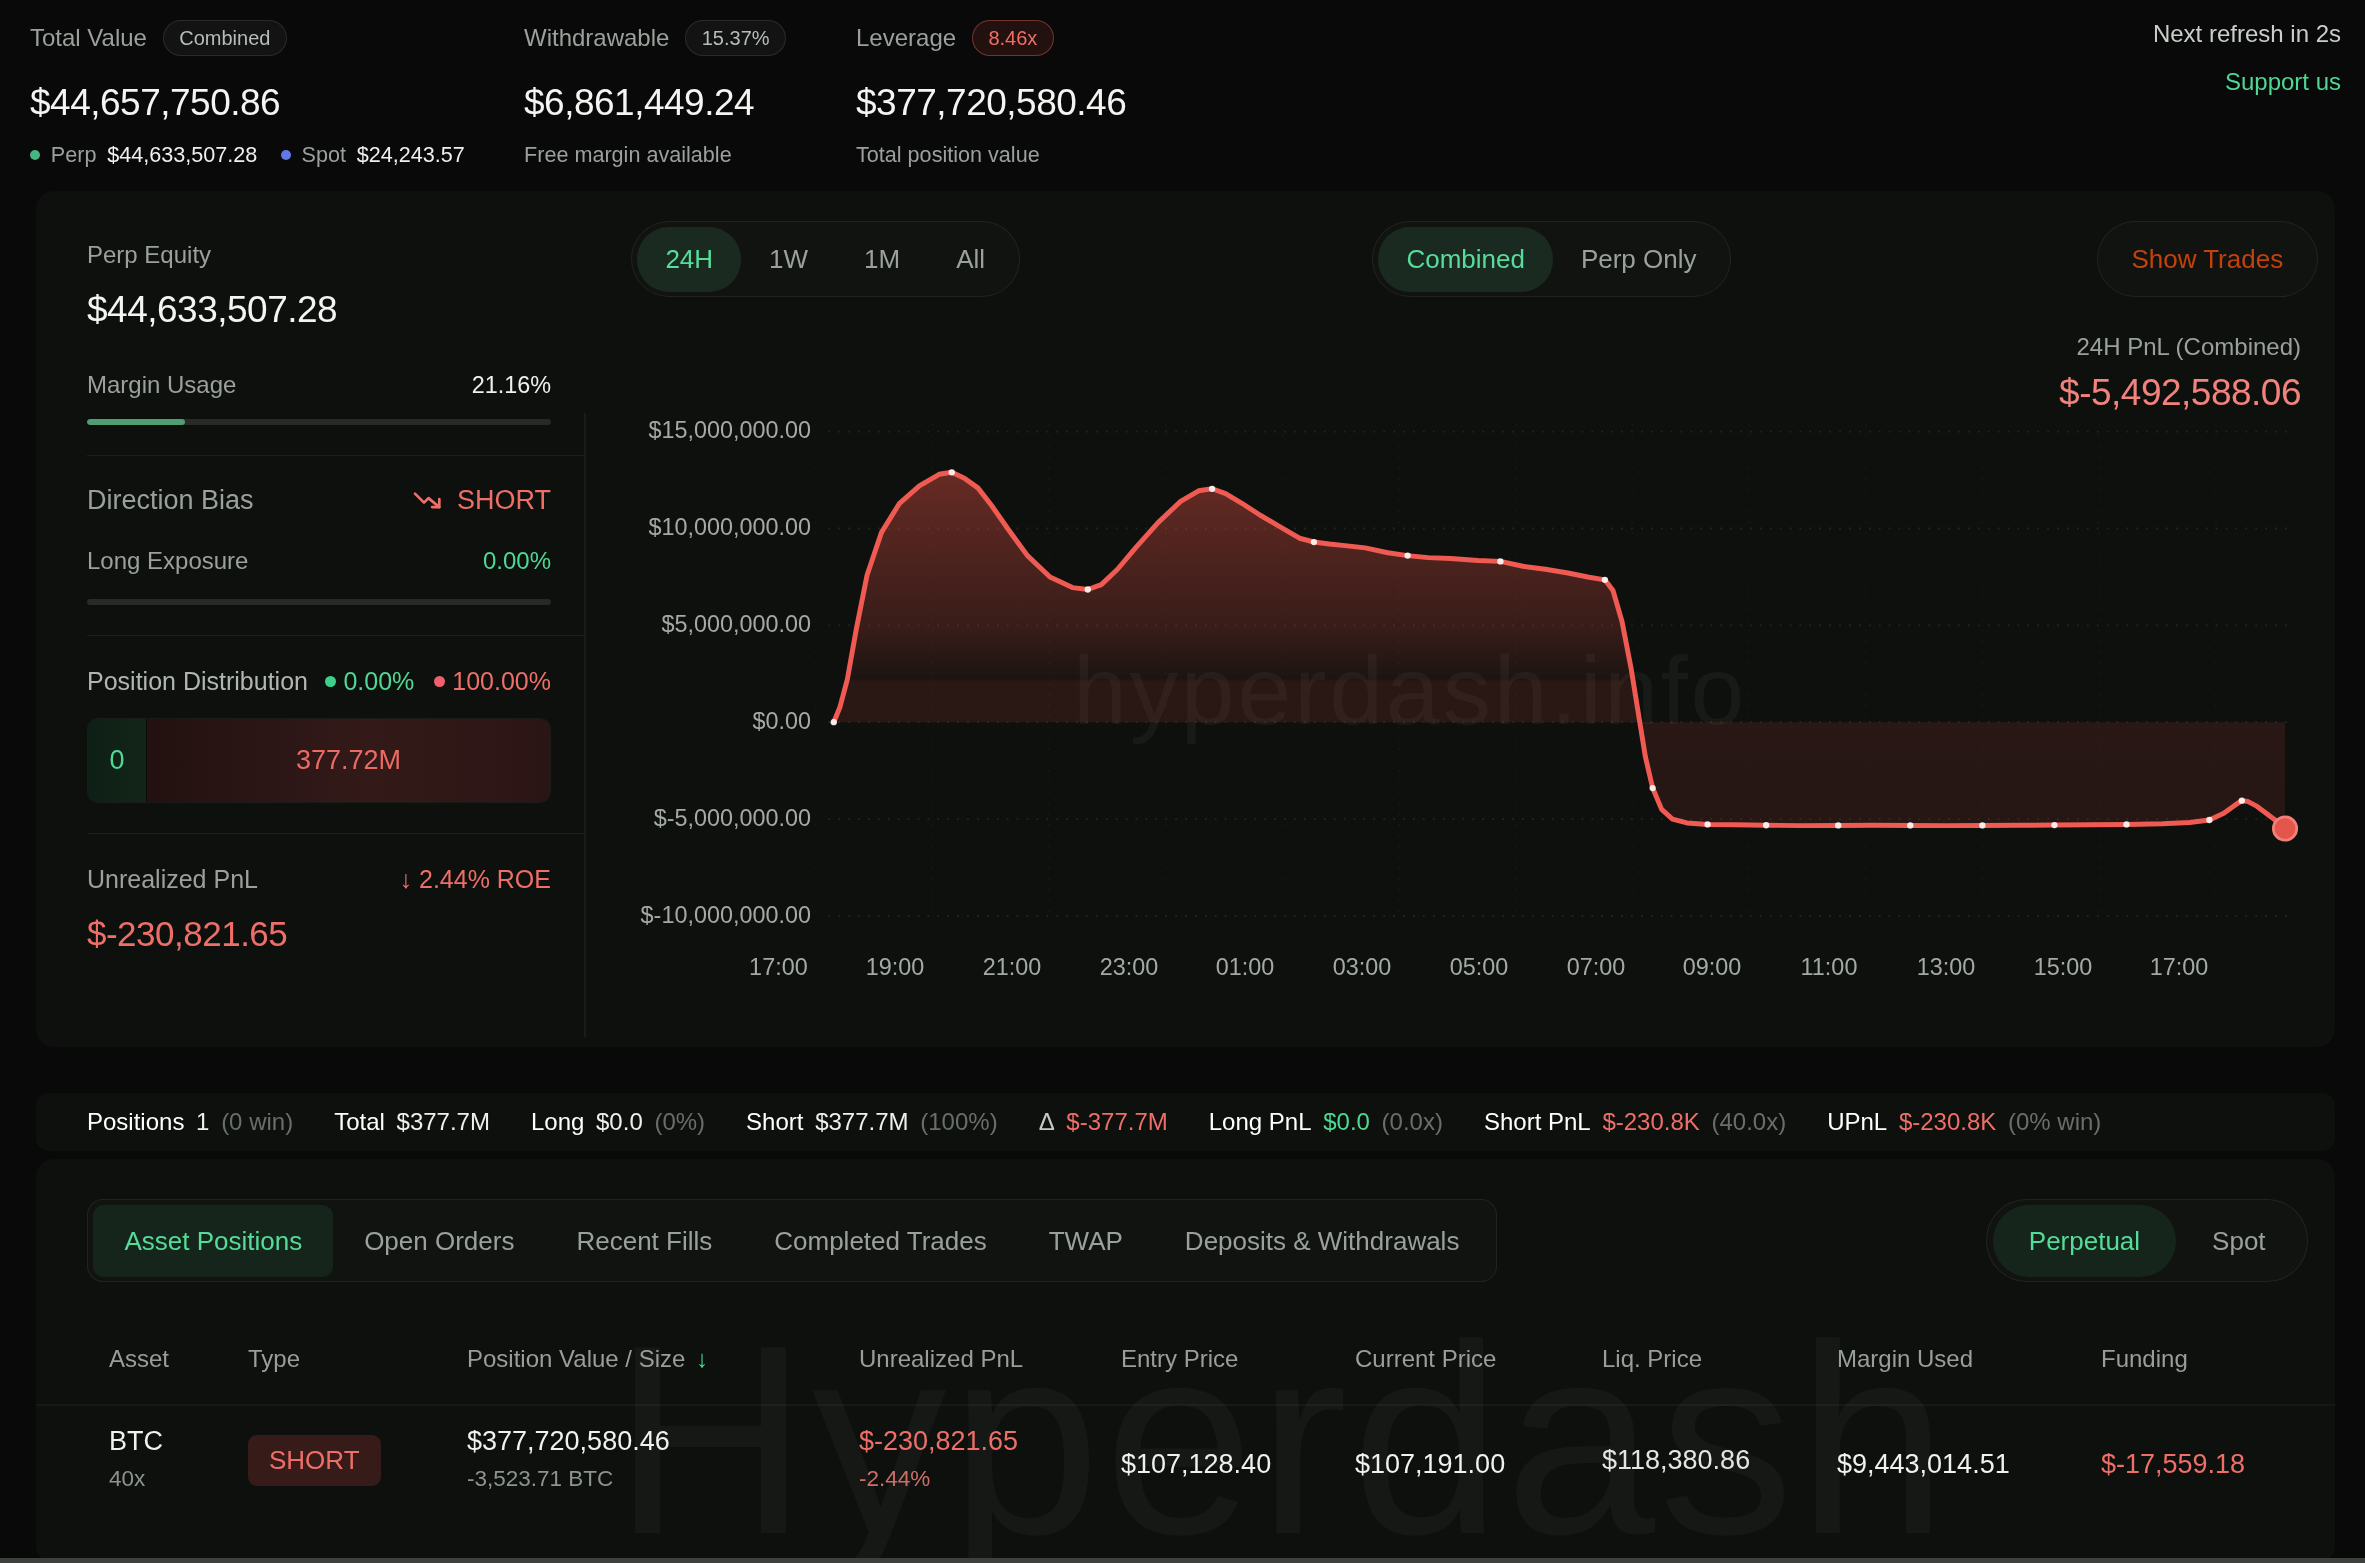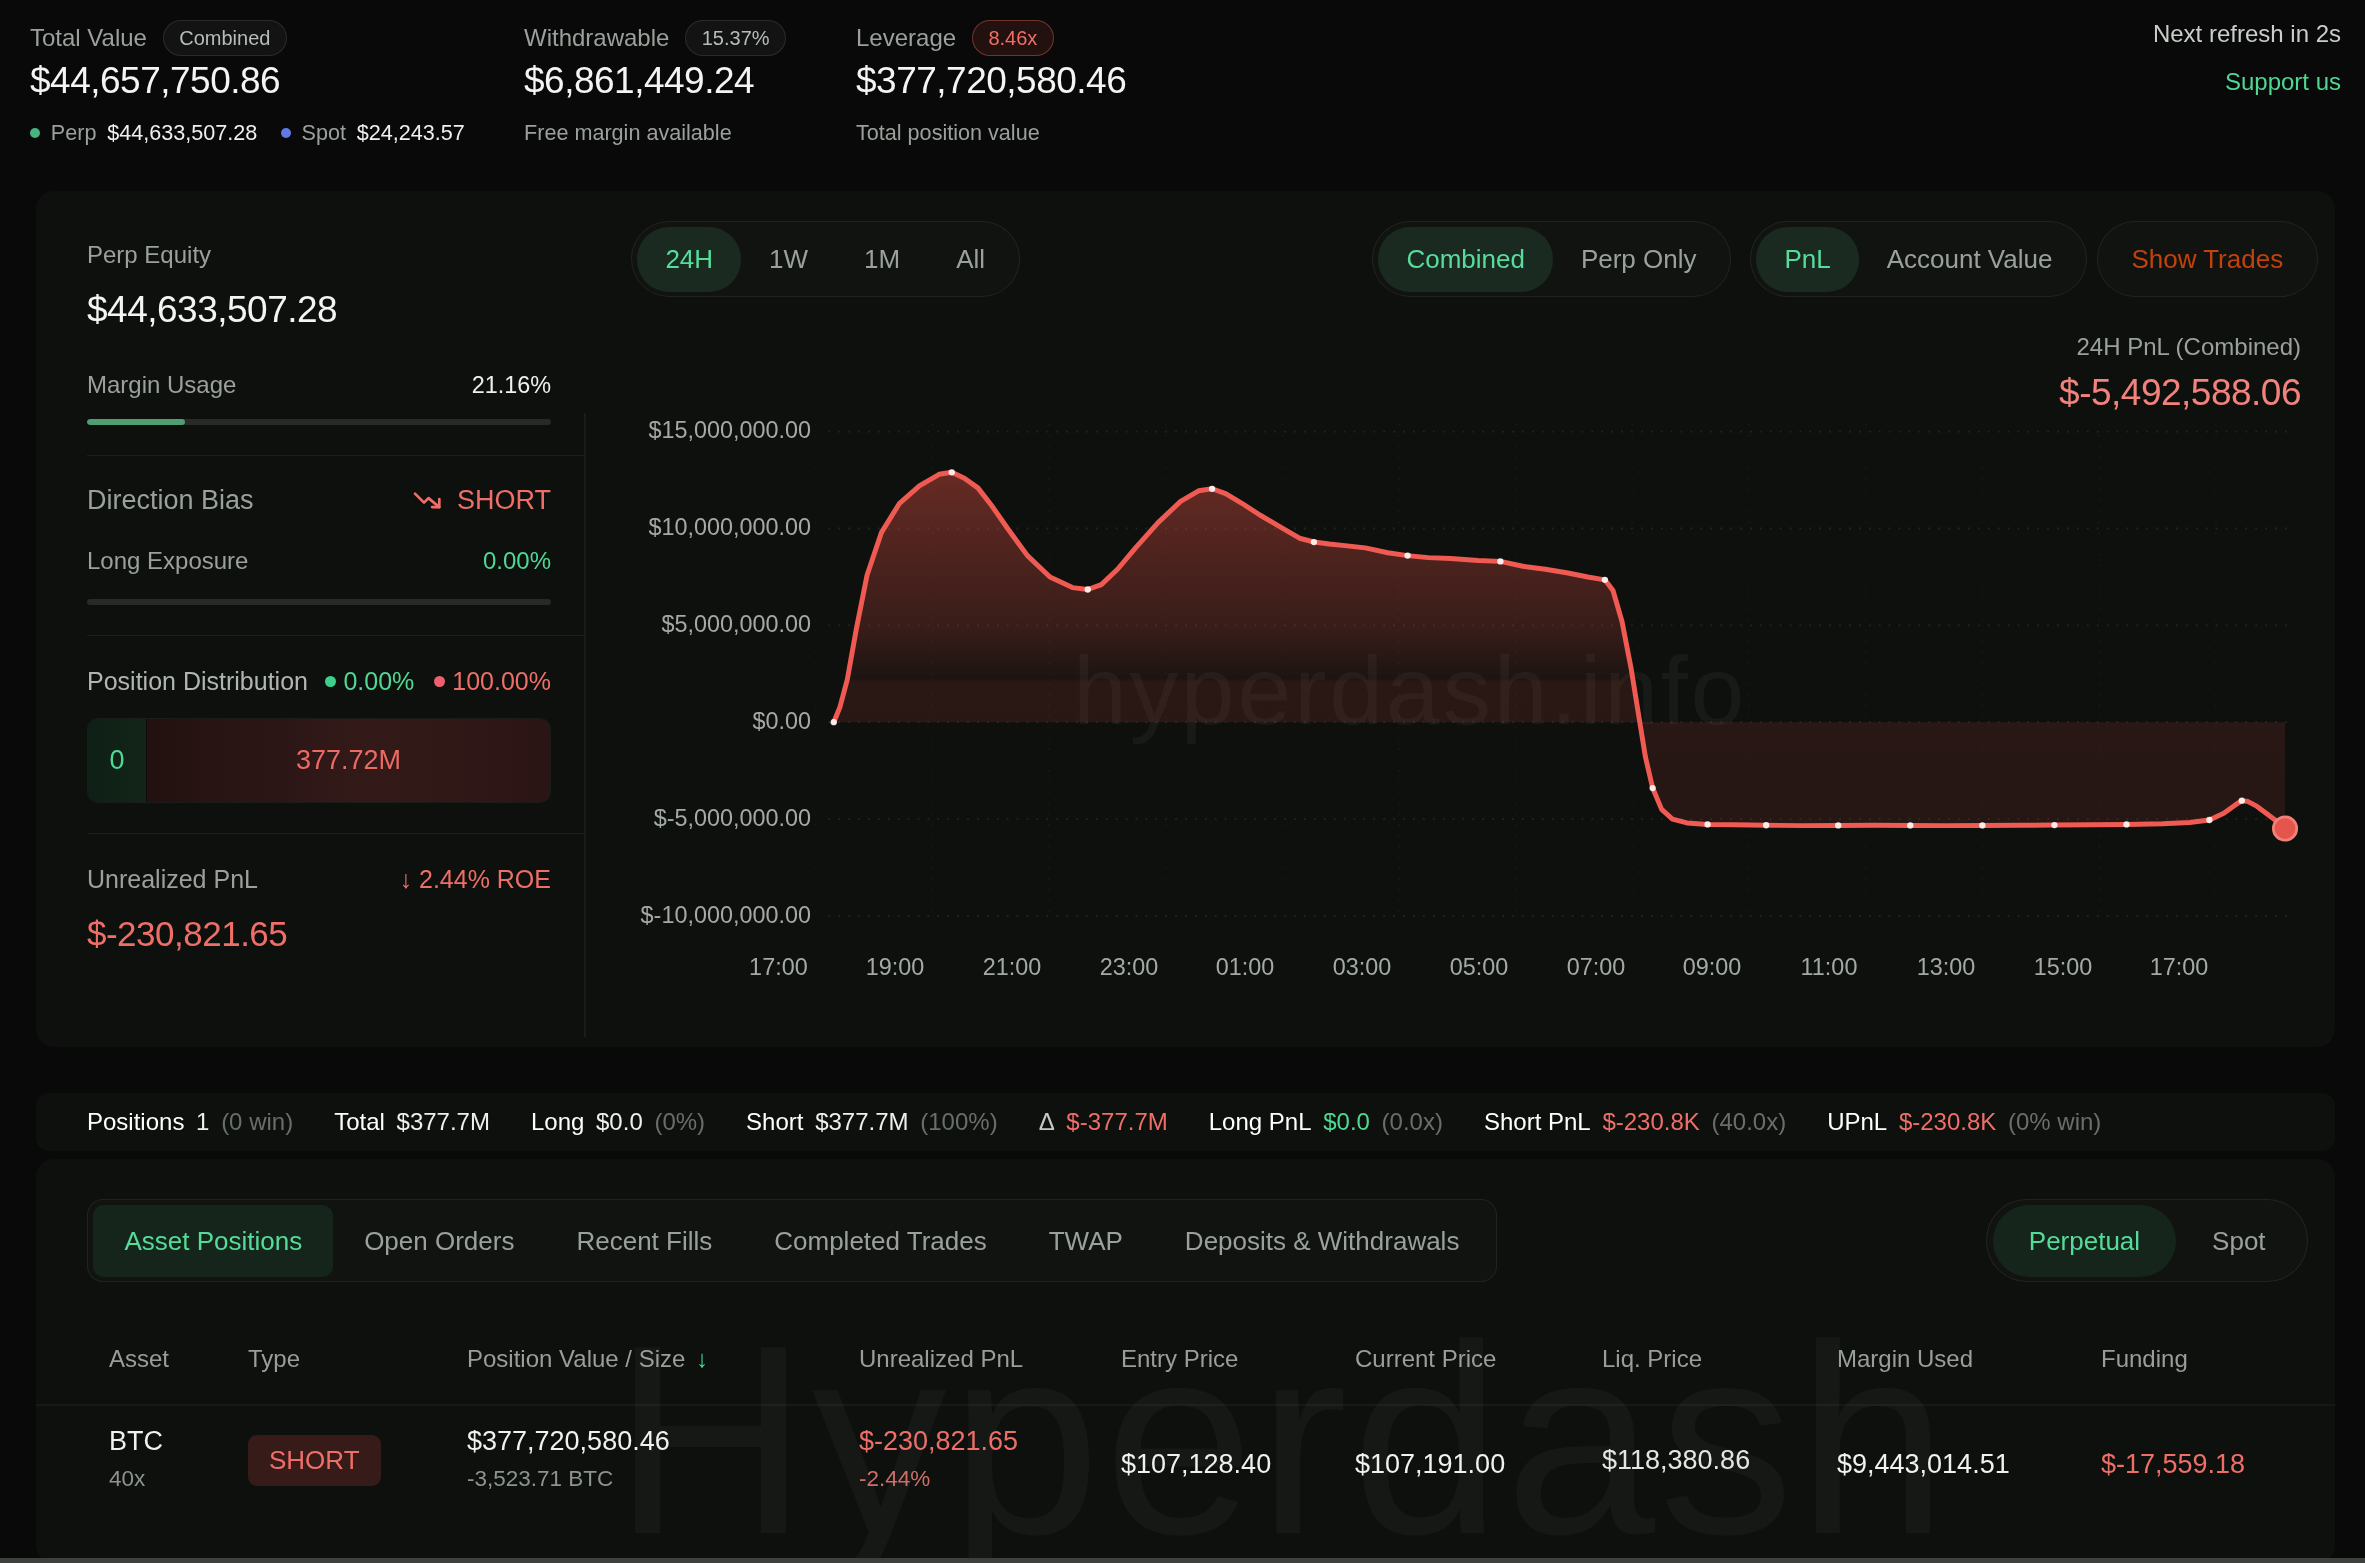--- a/index.html
+++ b/index.html
@@ -7,21 +7,21 @@
        font-family:"Liberation Sans","DejaVu Sans",sans-serif;
        -webkit-font-smoothing:antialiased;color:#e8eae7;}
   .abs{position:absolute;}
   .panel{position:absolute;background:#0e100e;border-radius:18px;}
   
   .hstat .lrow{display:flex;align-items:center;gap:16px;height:40px;}
   .hlabel{font-size:24px;color:#9aa09b;}
   .pill{font-size:20px;color:#b6bcb7;padding:5.4px 15.3px;border-radius:901px;
         background:rgba(255,255,255,0.045);border:1.4px solid rgba(255,255,255,0.10);}
   .pill.red{background:rgba(220,75,65,0.13);border-color:rgba(235,105,95,0.40);color:#ef6f68;}
-  .hvalue{margin-top:2px;font-size:37px;letter-spacing:-0.5px;color:#f3f5f2;font-weight:500;}
+  .hvalue{margin-top:24px;font-size:37px;letter-spacing:-0.5px;color:#f3f5f2;font-weight:500;}
   .hsub{margin-top:18px;font-size:21.6px;color:#9aa09b;display:flex;align-items:center;gap:10.8px;}
   .hsub b{color:#eef0ed;font-weight:500;}
   .dot{width:10px;height:10px;border-radius:50%;display:inline-block;}
   .dot.green{background:#46b57f;} .dot.blue{background:#6079e6;}
   .refresh{font-size:24px;color:#c9cec9;text-align:right;}
   .support{font-size:24px;color:#4ed893;text-align:right;margin-top:20px;cursor:pointer;}
   
   .scol{position:absolute;left:51px;top:34px;width:464px;}
   .s-label{font-size:24px;color:#9aa09b;margin-top:16px;}
   .s-big{font-size:37px;color:#f3f5f2;font-weight:500;letter-spacing:-0.5px;margin-top:20px;}
@@ -186,24 +186,20 @@
 
   <div class="grp" style="left:595px;">
     <div class="tab sel">24H</div>
     <div class="tab">1W</div>
     <div class="tab">1M</div>
     <div class="tab">All</div>
   </div>
   <div class="grp" style="left:1336px;">
     <div class="tab sel">Combined</div>
     <div class="tab">Perp Only</div>
-  </div>
-  <div class="grp" style="left:1714px;">
-    <div class="tab sel">PnL</div>
-    <div class="tab">Account Value</div>
   </div>
   <div class="grp" style="left:2061px;">
     <div class="tab lone">Show Trades</div>
   </div>
 
   <div class="pnlblk">
     <div class="t">24H PnL (Combined)</div>
     <div class="v">$-5,492,588.06</div>
   </div>
 

